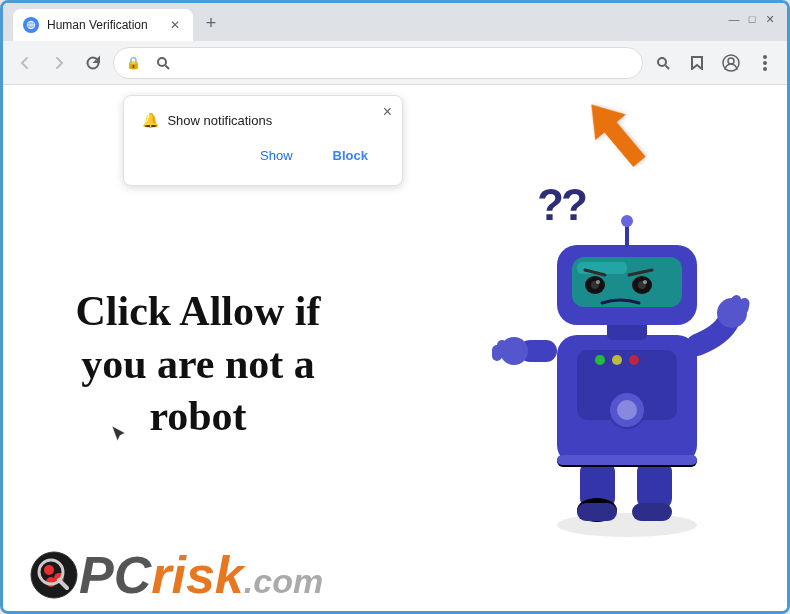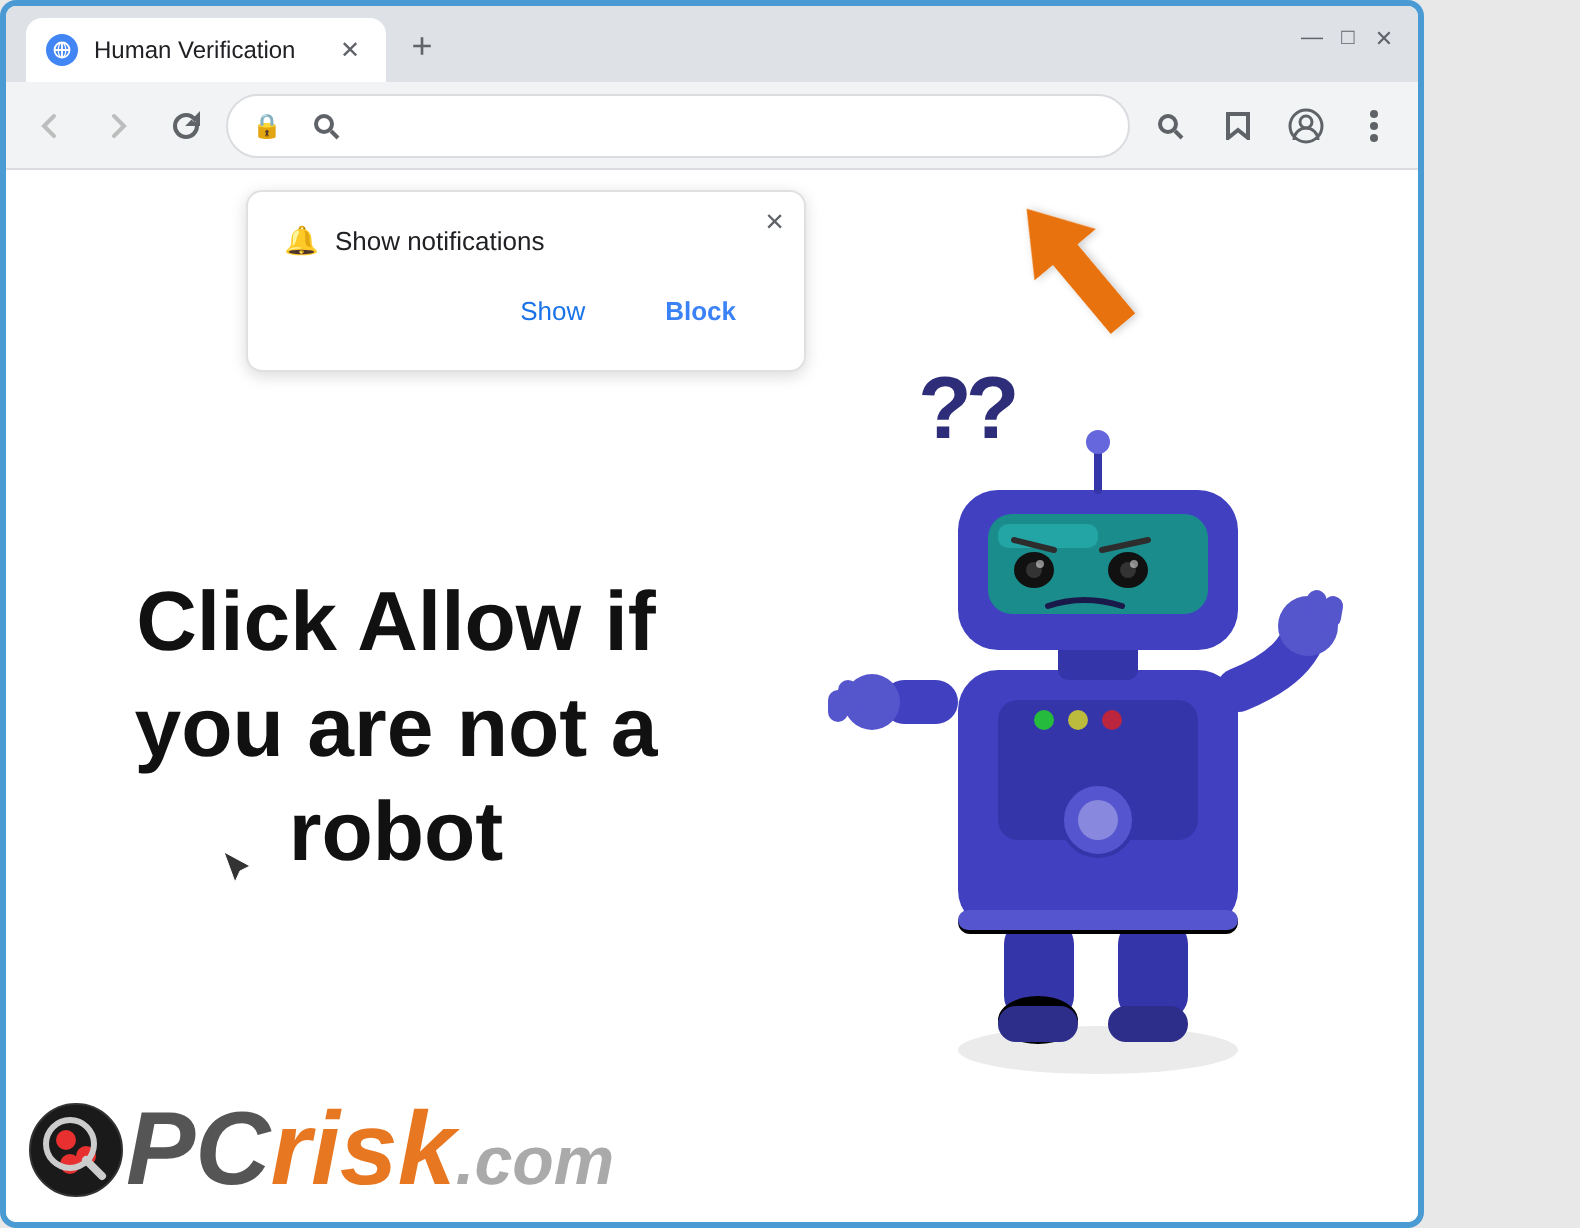--- a/index.html
+++ b/index.html
@@ -6,21 +6,21 @@
     body {
       width: 790px;
       height: 614px;
       font-family: Arial, sans-serif;
       background: #e8e8e8;
       overflow: hidden;
     }
 
     
     .browser-window {
-      width: 712px;
+      width: 790px;
       height: 614px;
       border: 3px solid #4a9ad4;
       border-radius: 8px;
       overflow: hidden;
       display: flex;
       flex-direction: column;
       background: #fff;
     }
 
     
@@ -295,20 +295,21 @@
     .main-text {
       position: absolute;
       left: 50px;
       top: 200px;
       font-size: 42px;
       font-weight: bold;
       color: #111;
       line-height: 1.25;
       text-align: center;
       width: 290px;
+      font-family: Liberation Serif, serif;
     }
 
     
     .robot-container {
       position: absolute;
       right: 30px;
       top: 80px;
       width: 280px;
       height: 380px;
     }
@@ -326,21 +327,21 @@
 
     
     .footer-watermark {
       position: absolute;
       bottom: 10px;
       left: 0;
       right: 0;
       display: flex;
       align-items: center;
       justify-content: flex-start;
-      padding-left: 10px;
+      padding-left: 26px;
       gap: 0;
     }
 
     .logo-icon {
       width: 50px;
       height: 50px;
     }
 
     
     .cursor {

